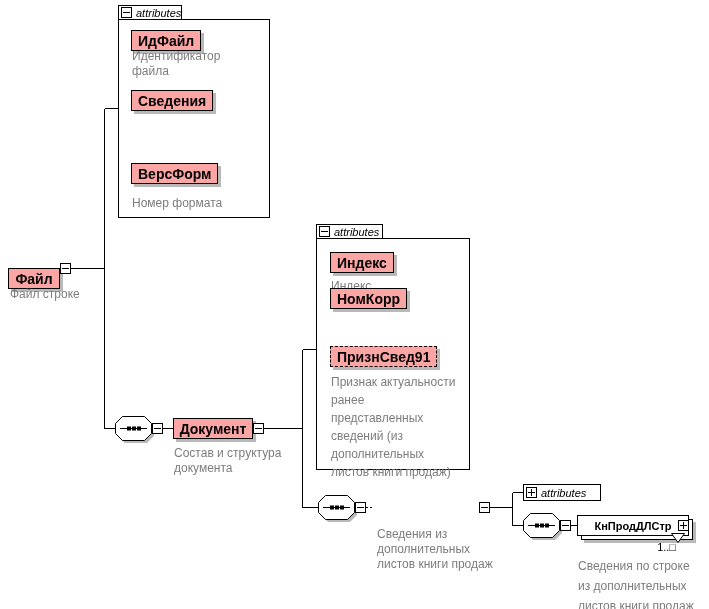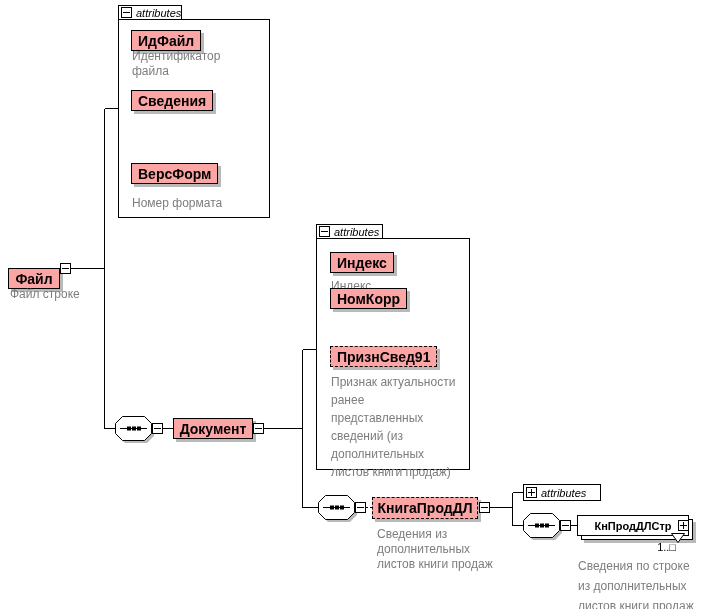--- a/index.html
+++ b/index.html
@@ -96,20 +96,22 @@
     <rect x="12" y="10.5" width="4" height="4" fill="#000"></rect>
     <rect x="17" y="10.5" width="4" height="4" fill="#000"></rect>
     <rect x="22" y="10.5" width="4" height="4" fill="#000"></rect>
   </svg>
   <div class="handle" style="left:152px;top:423px"></div>
 
   <div class="ebox" style="left:173px;top:418px;width:80px">
     <span>Документ</span>
   </div>
   <div class="handle" style="left:253px;top:423px"></div>
+  <div class="ann" style="left:174px;top:446px">Состав и структура
+документа</div>
 
   <div class="gtab" style="left:316px;top:224px;width:67px">
     <span class="handle inline"></span>
     <span>attributes</span>
   </div>
   <div class="gbox" style="left:316px;top:238px;width:154px;height:232px"></div>
 
   <div class="ebox" style="left:330px;top:252px">
     <span>Индекс</span>
   </div>
@@ -132,23 +134,20 @@
   <svg class="oct" style="left:318px;top:495px" width="40" height="28">
     <polygon points="10,3 32,3 39,10 39,20 32,27 10,27 3,20 3,10" fill="#b9b9b9"></polygon>
     <polygon points="7.5,0.5 29.5,0.5 36.5,7.5 36.5,17.5 29.5,24.5 7.5,24.5 0.5,17.5 0.5,7.5" fill="#fff" stroke="#000"></polygon>
     <line x1="5" y1="12.5" x2="32" y2="12.5" stroke="#000"></line>
     <rect x="12" y="10.5" width="4" height="4" fill="#000"></rect>
     <rect x="17" y="10.5" width="4" height="4" fill="#000"></rect>
     <rect x="22" y="10.5" width="4" height="4" fill="#000"></rect>
   </svg>
   <div class="handle" style="left:355px;top:502px"></div>
 
-  <div class="ebox dashed" style="left:372px;top:497px;width:106px;height:22px">
-    <span>КнигаПродДЛ</span>
-  </div>
   <div class="handle" style="left:479px;top:502px"></div>
   <div class="ann" style="left:377px;top:527px">Сведения из
 дополнительных
 листов книги продаж</div>
 
   <div class="gtab" style="left:523px;top:484px;width:78px;height:17px">
     <span class="handle inline plus"></span>
     <span>attributes</span>
   </div>
 

